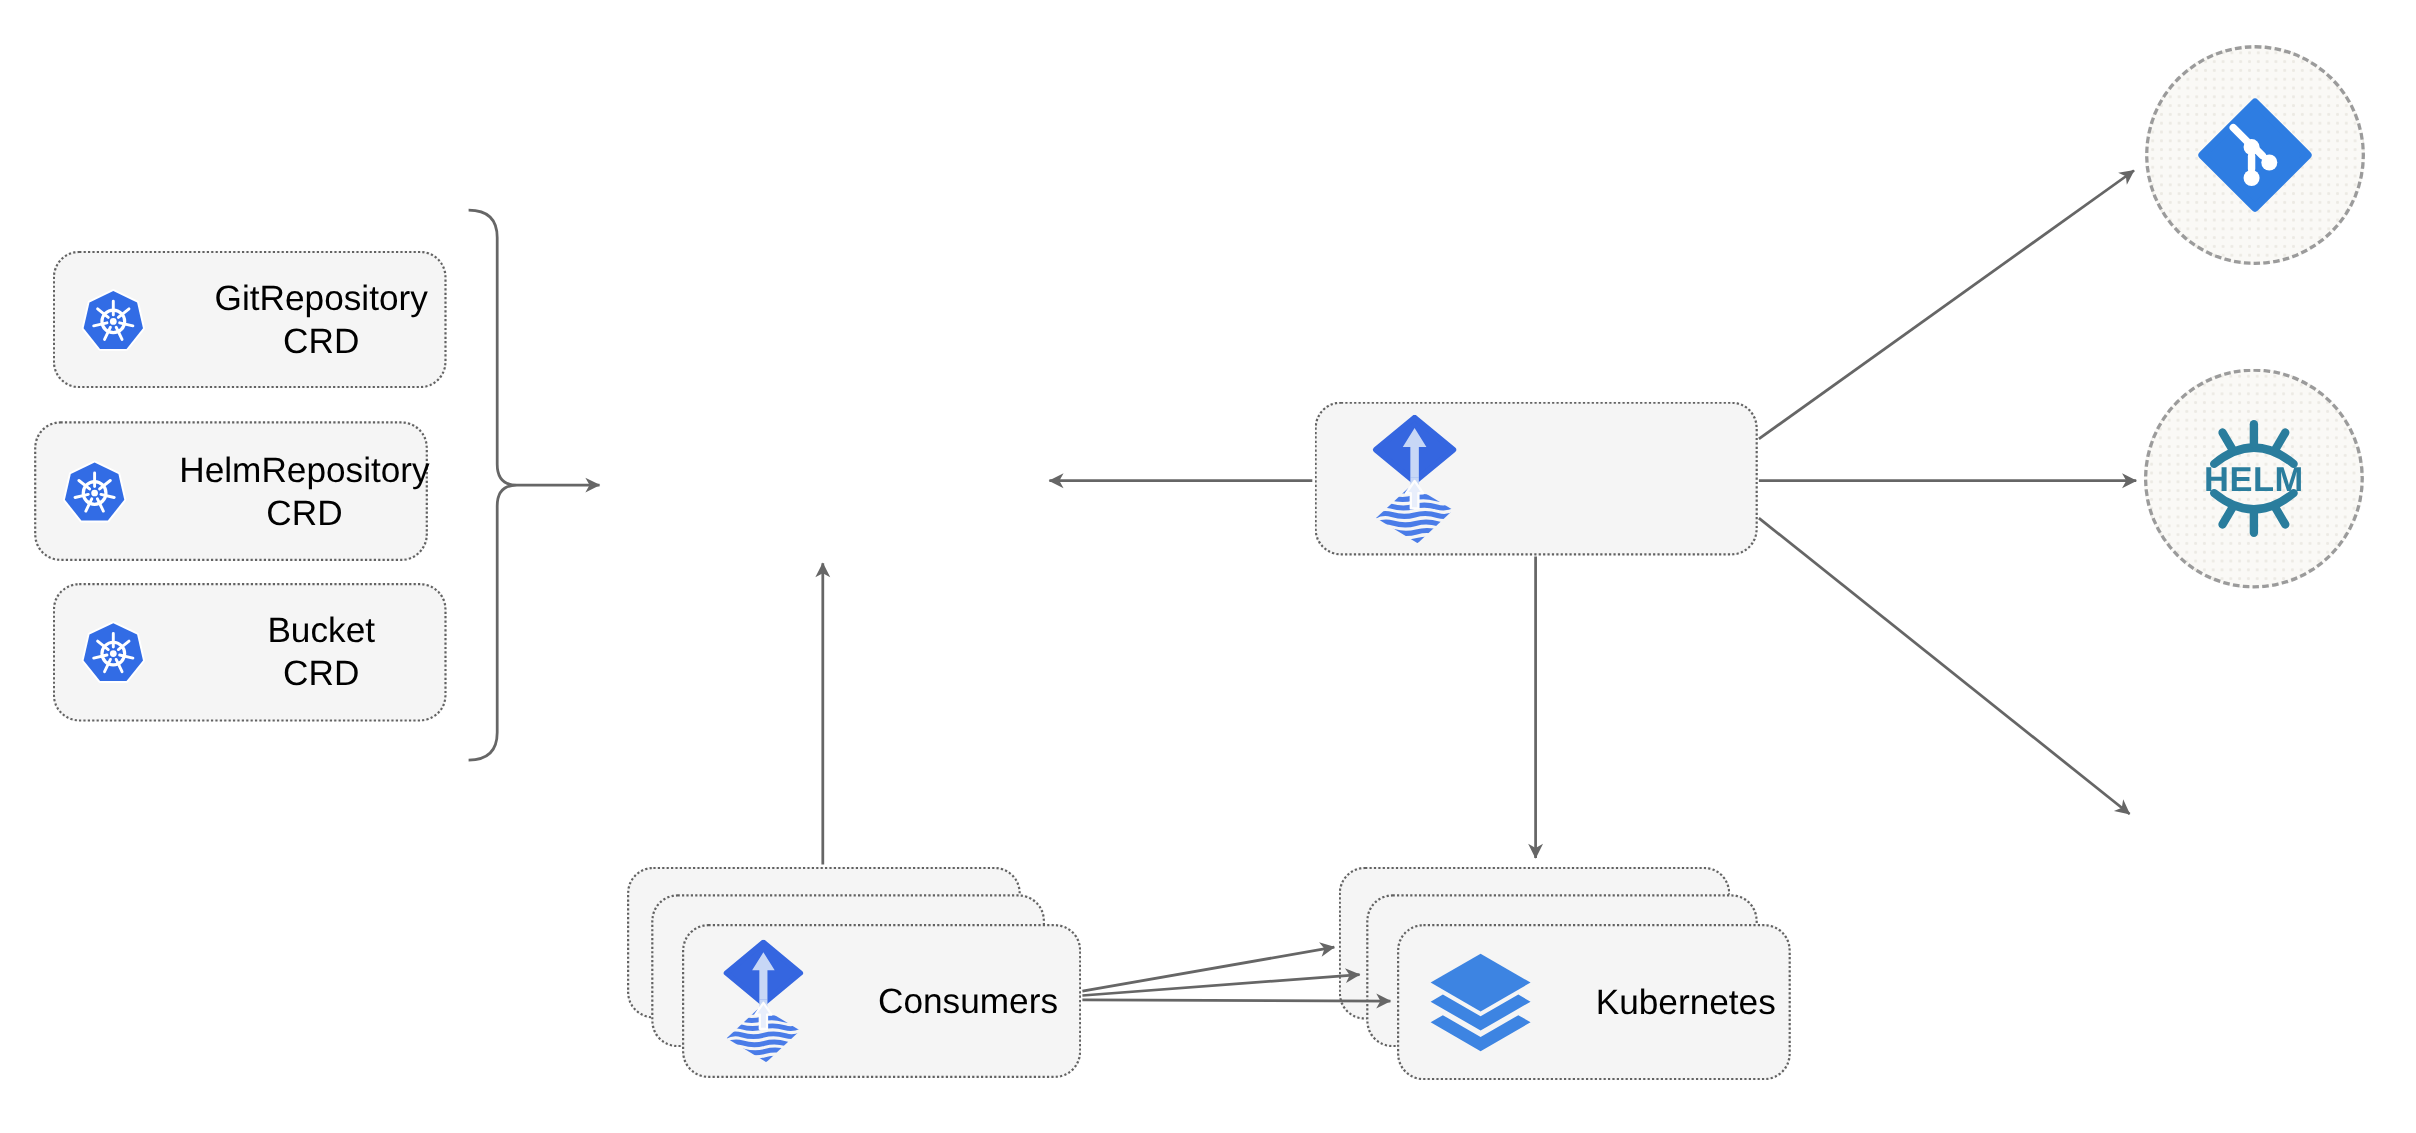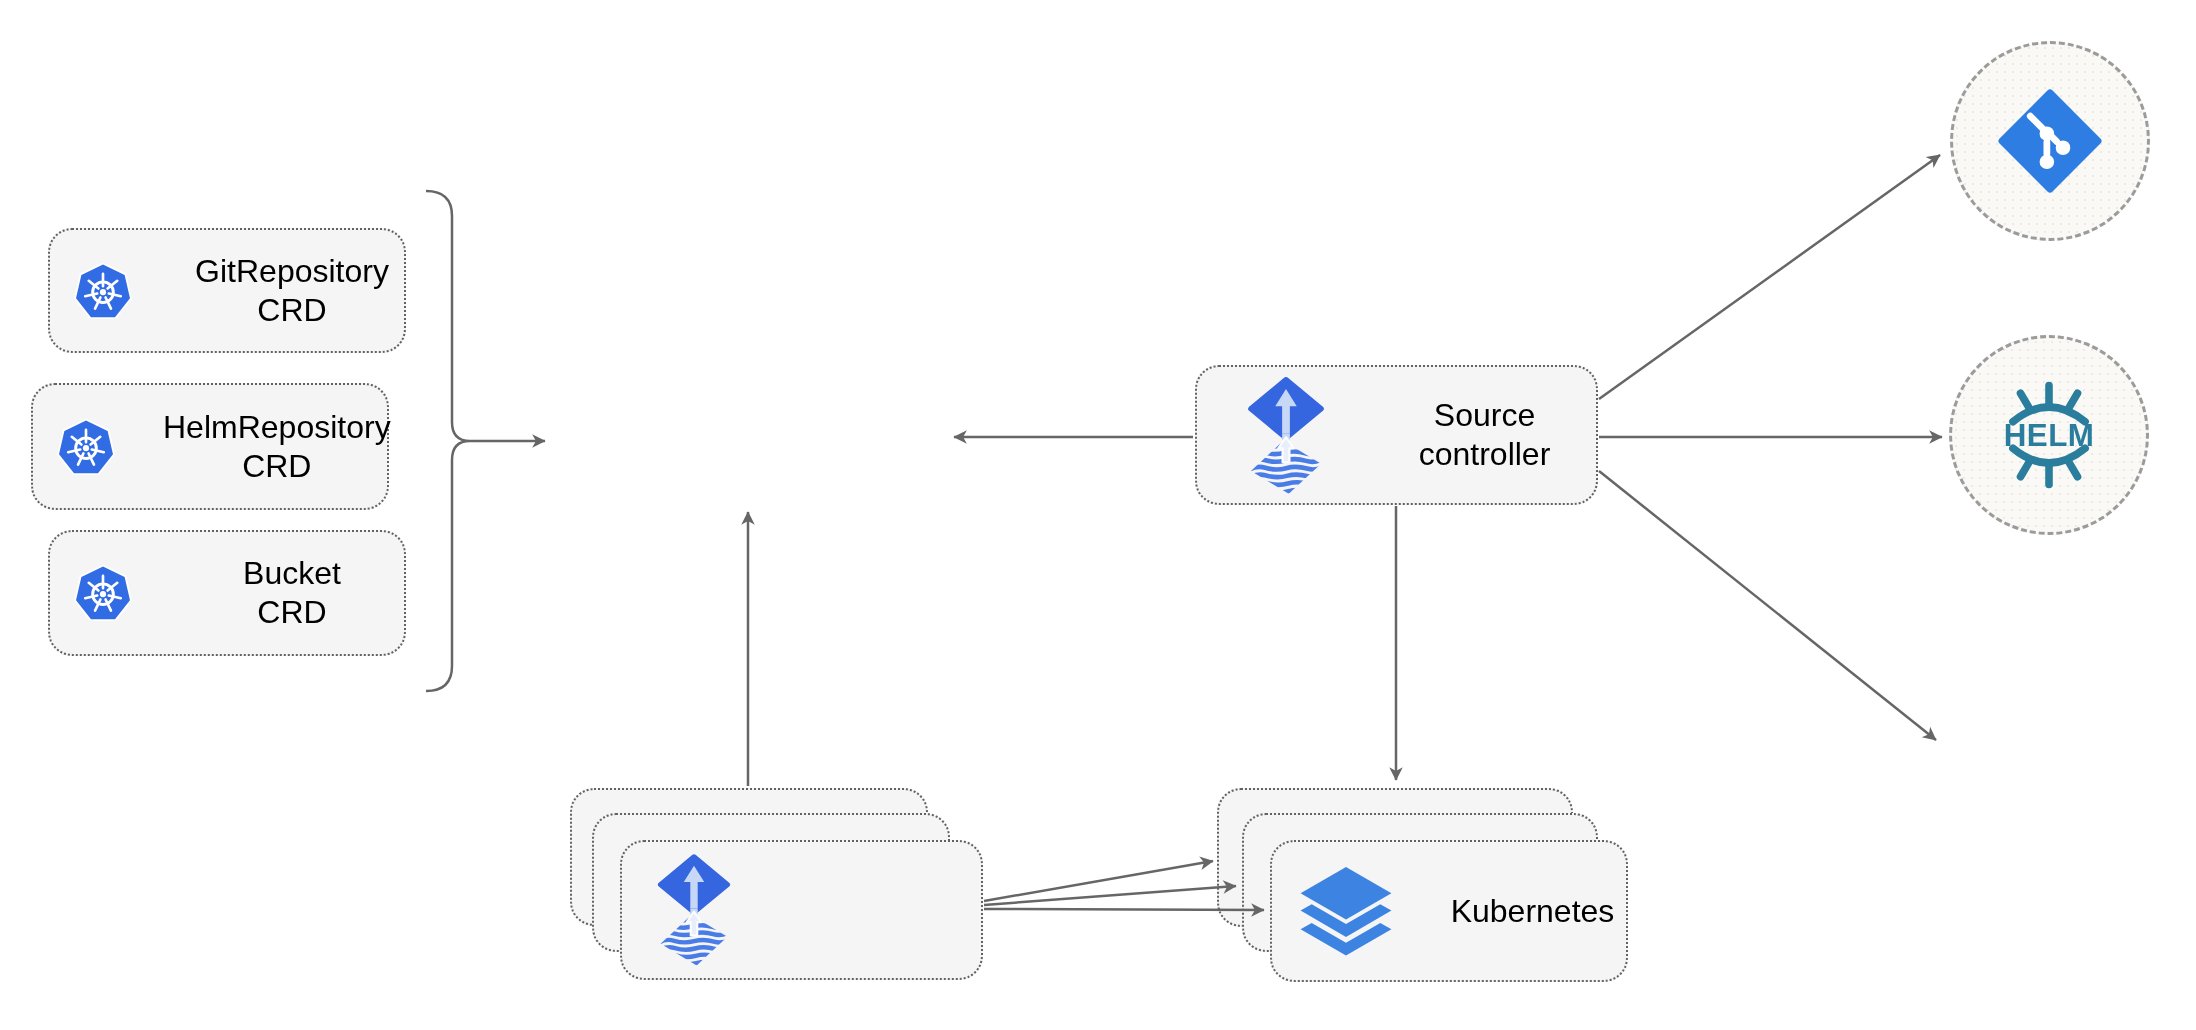--- a/index.html
+++ b/index.html
@@ -129,32 +129,31 @@
 CRD</span>
   </div>
 
 
   <div class="node" style="left:1195px;top:365px;width:403px;height:140px">
     <span class="ic" style="margin-left:46px">
       <svg width="86" height="117">
           <use href="#sym-flux"></use>
         </svg>
       </span>
-    <span class="lbl">Source
-controller</span>
   </div>
 
   <div class="stackbox" style="left:570px;top:788px;width:358px;height:138px"></div>
   <div class="stackbox" style="left:592px;top:813px;width:358px;height:139px;z-index:2"></div>
   <div class="node" style="left:620px;top:840px;width:363px;height:140px;z-index:3">
     <span class="ic" style="margin-left:31px">
       <svg width="82" height="112">
           <use href="#sym-flux"></use>
         </svg>
       </span>
+    <span class="lbl">Consumers</span>
   </div>
 
   <div class="stackbox" style="left:1217px;top:788px;width:356px;height:139px"></div>
   <div class="stackbox" style="left:1242px;top:813px;width:356px;height:139px;z-index:2"></div>
   <div class="node" style="left:1270px;top:840px;width:358px;height:142px;z-index:3">
     <span class="ic" style="margin-left:25px">
       <svg width="98" height="93">
           <use href="#sym-layers"></use>
         </svg>
       </span>

